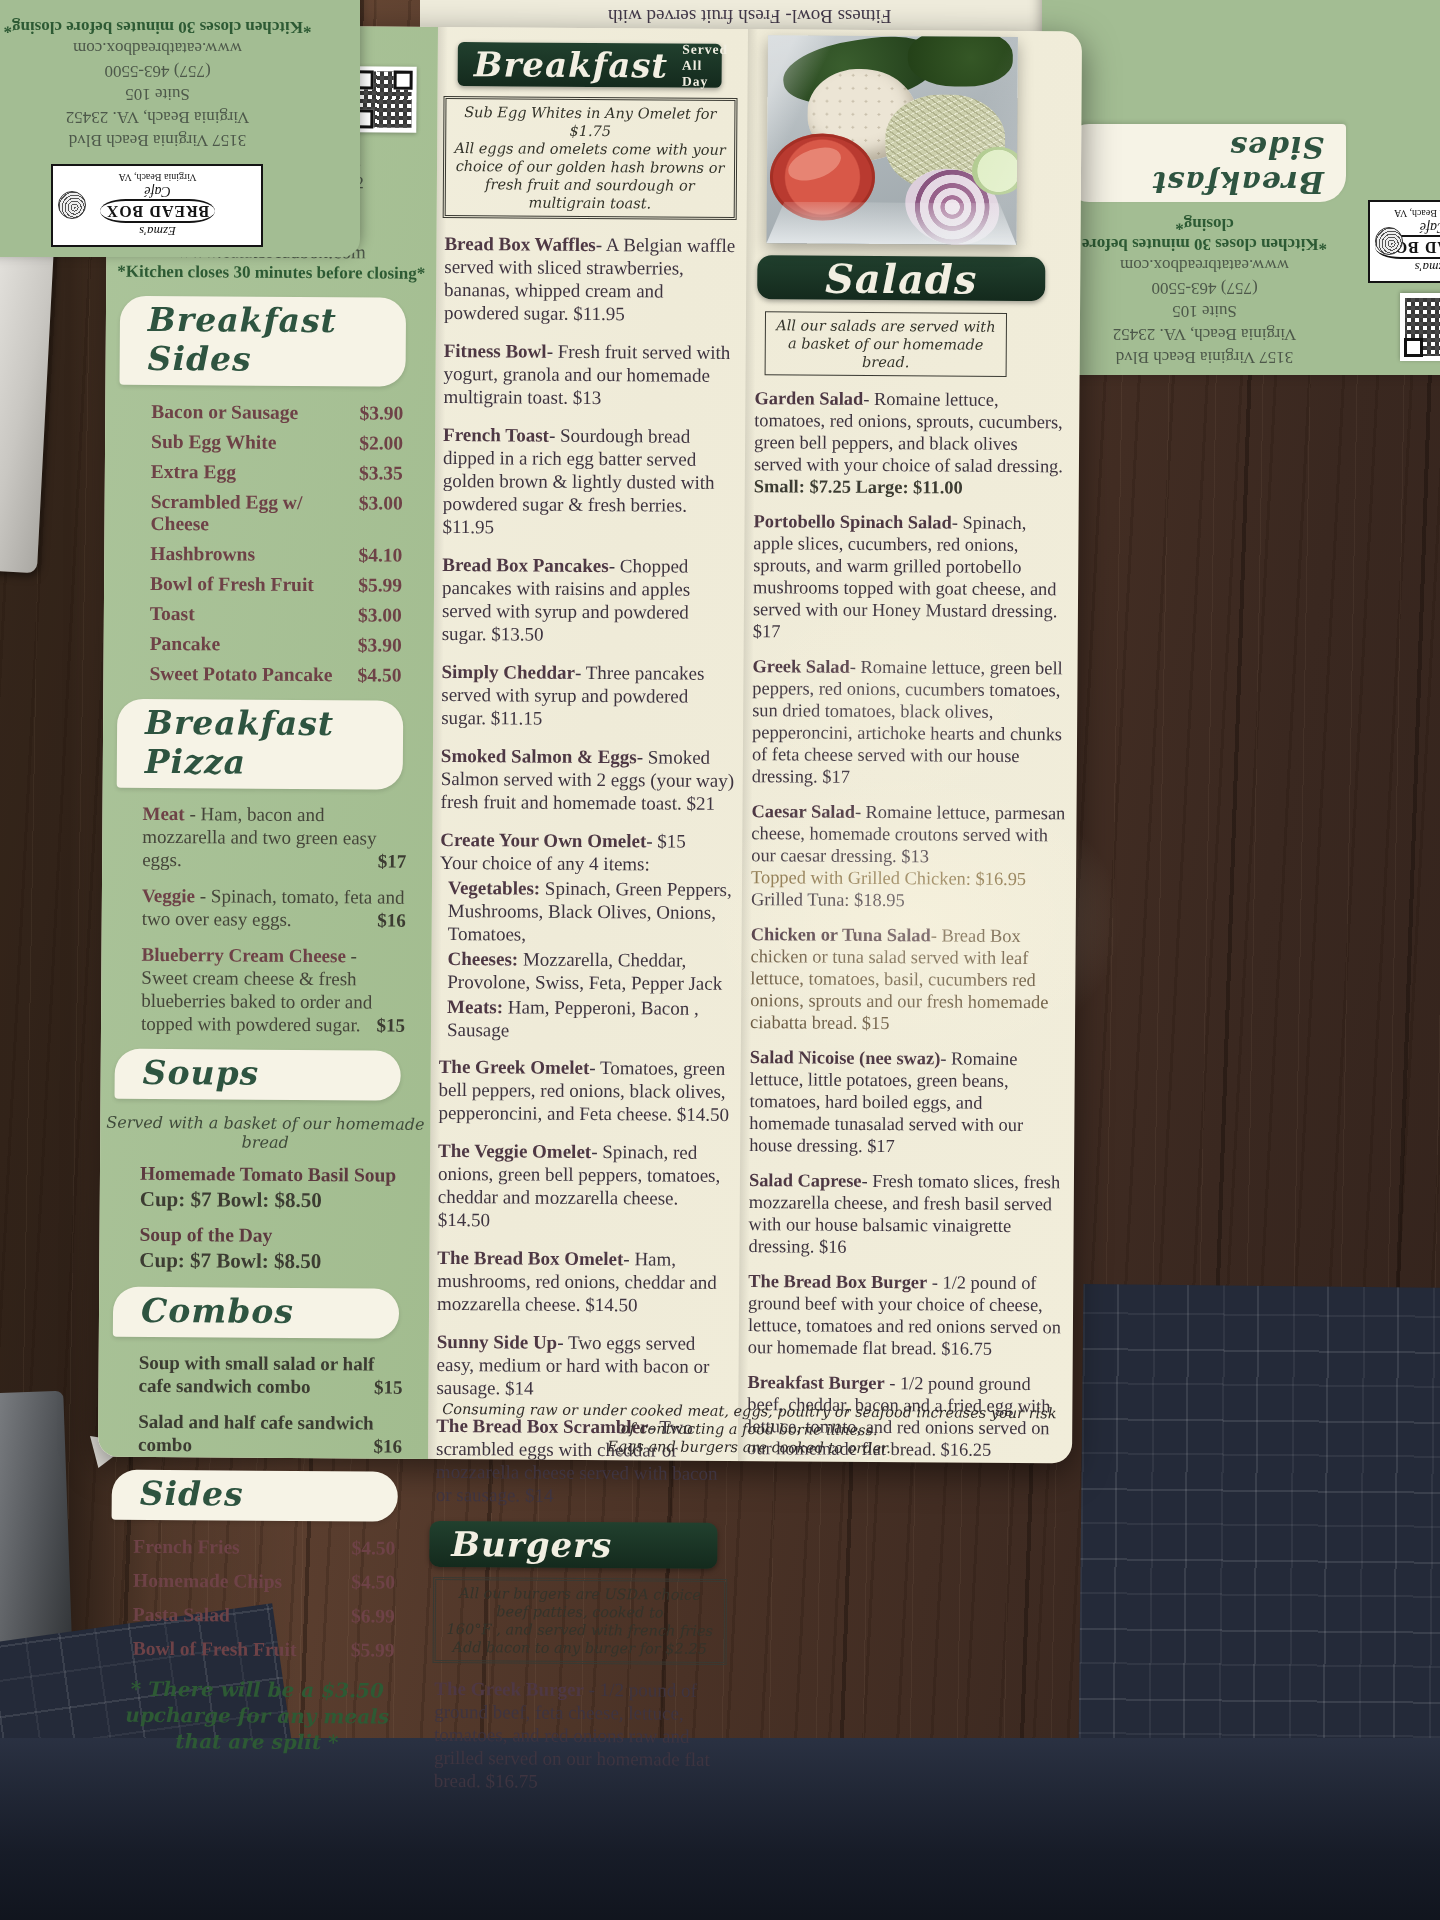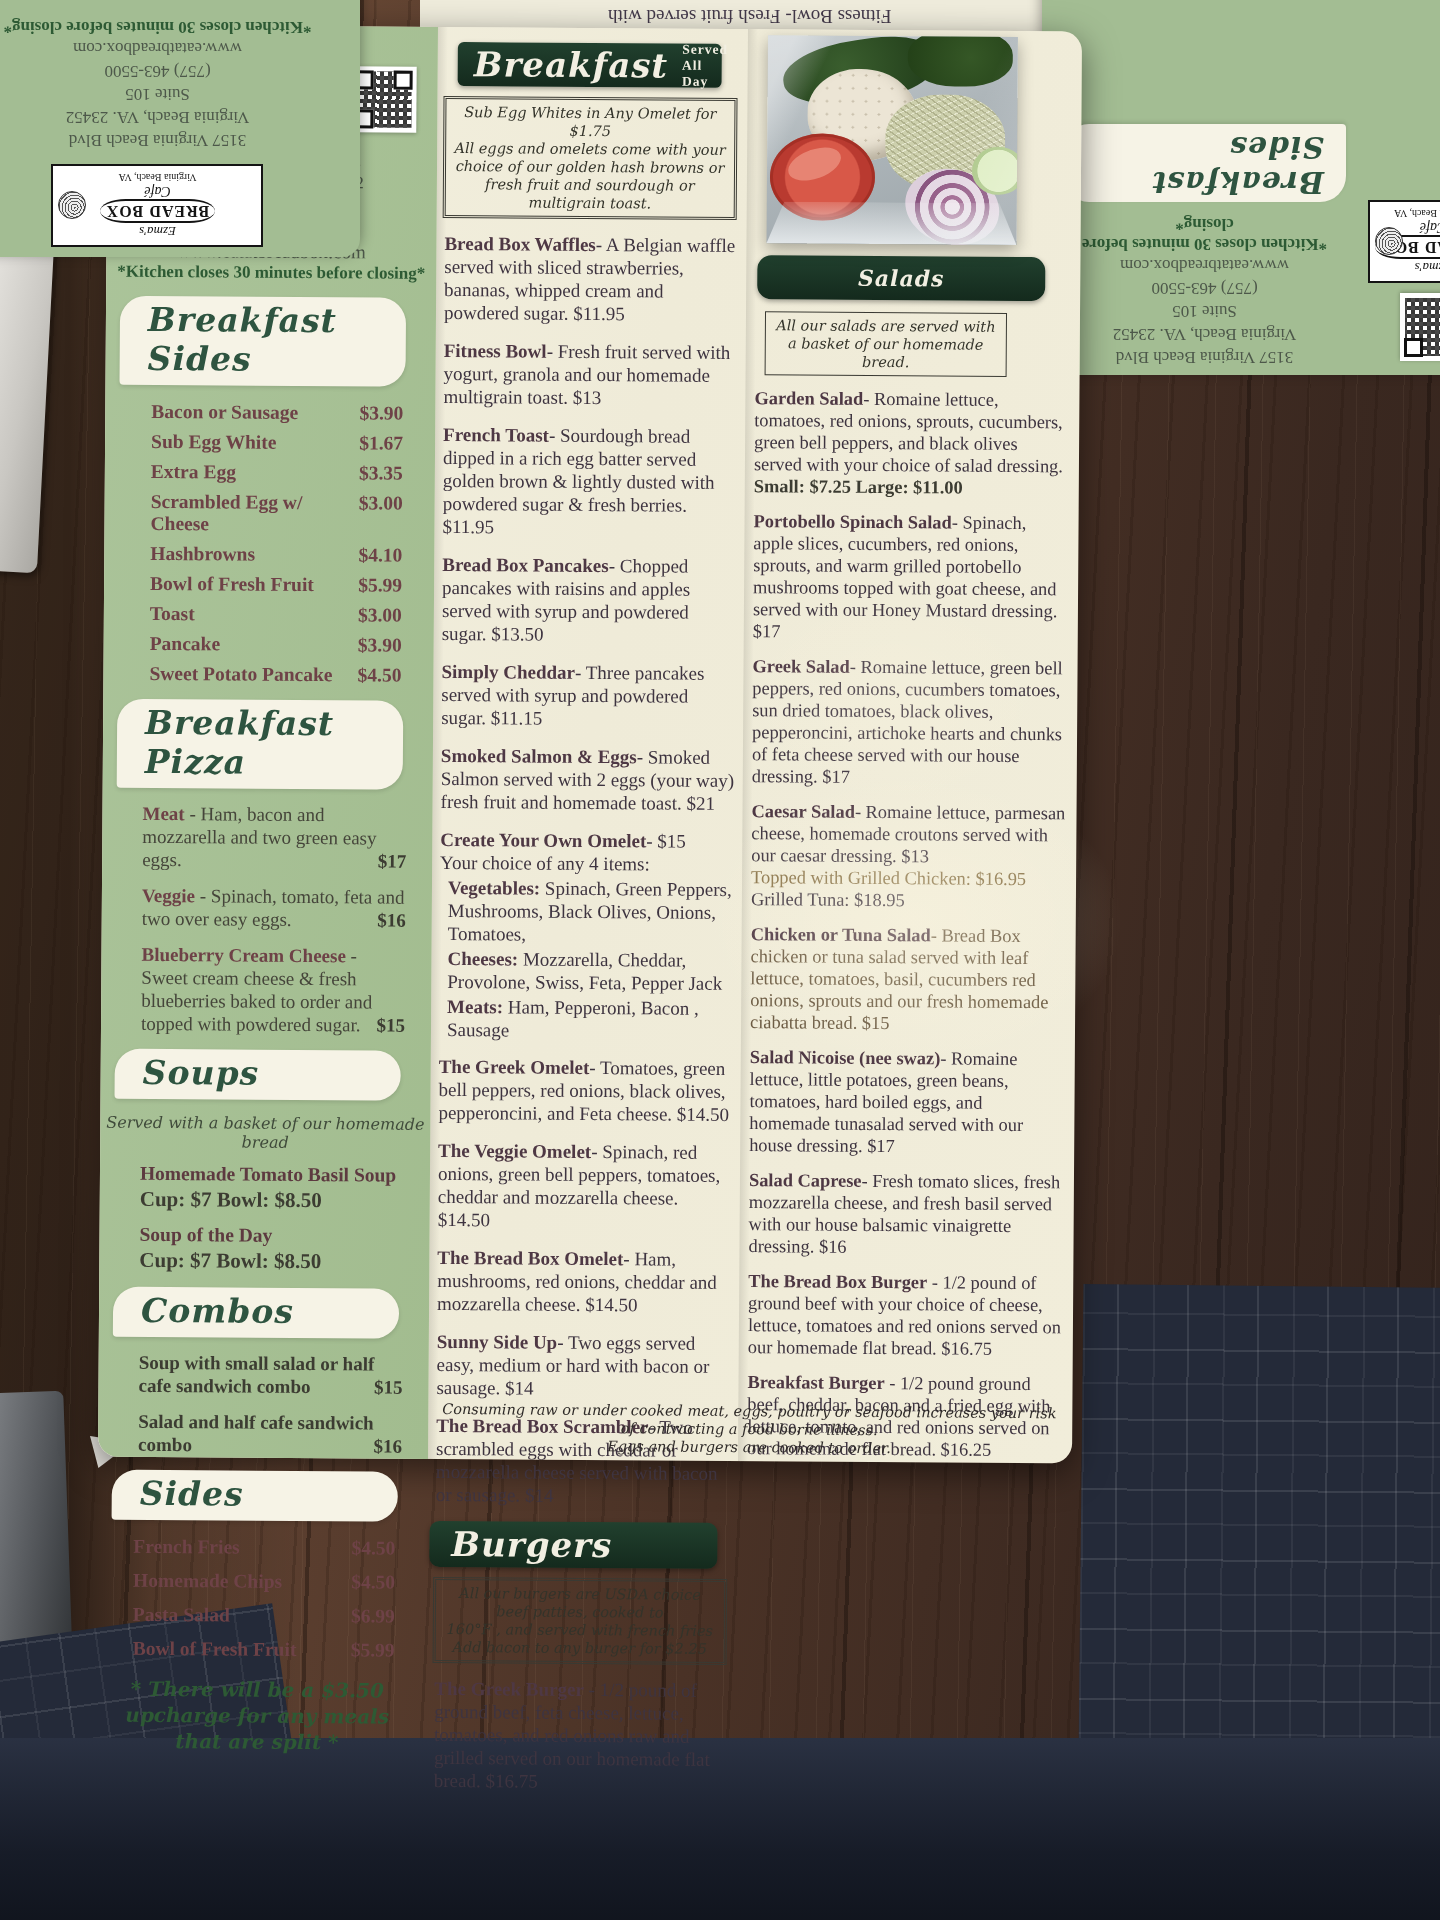--- a/index.html
+++ b/index.html
@@ -84,21 +84,21 @@
   .mi b{color:#4e3844;}
   .opt{margin:0 2px 2px 14px;font-size:19px;line-height:23px;color:#3e3440;}
   .opt b{color:#4e3844;}
   .ban-burg{margin:6px 14px 10px 0;height:46px;padding:0 22px;border-radius:10px;}
   .ban-burg .script{font-size:34px;}
   .salad-photo{position:relative;width:250px;height:208px;margin:6px 0 12px 15px;
     background:linear-gradient(160deg,#c9cfd2,#aeb6ba 45%,#9aa3a8);
     box-shadow:0 6px 16px rgba(0,0,0,.30);overflow:hidden;}
   .sp{position:absolute;}
   .ban-sal{margin:0 26px 12px 6px;height:44px;justify-content:center;border-radius:14px;}
-  .ban-sal .script{font-size:22px;}
+  .ban-sal .script{font-size:40px;}
   .salnote{border:1.5px solid #3a3a33;margin:0 64px 12px 14px;}
   .ri .mi{font-size:18.4px;line-height:22px;margin:0 0 13px 4px;}
   .pl{font-weight:bold;color:#3c3c32;}
   .gold{color:#8a744a;}
   .goldmix{color:#6b5a42;}
   .caes-x{display:block;}
   .disclaimer{position:absolute;left:336px;right:8px;bottom:5px;text-align:center;
     font-family:"DejaVu Serif",serif;font-style:italic;font-size:14.5px;line-height:18px;color:#2e2a28;}
   .glare{position:absolute;border-radius:50%;pointer-events:none;
     background:radial-gradient(closest-side,rgba(255,248,225,.34),rgba(255,248,225,0));}
@@ -197,21 +197,21 @@
       </div>
 
       <div class="pill script">Breakfast Sides</div>
       <div class="rows">
         <div class="row">
             <span>Bacon or Sausage</span>
             <span>$3.90</span>
           </div>
         <div class="row">
             <span>Sub Egg White</span>
-            <span>$1.67</span>
+            <span>$2.00</span>
           </div>
         <div class="row">
             <span>Extra Egg</span>
             <span>$3.35</span>
           </div>
         <div class="row">
             <span>Scrambled Egg w/ Cheese</span>
             <span>$3.00</span>
           </div>
         <div class="row">

